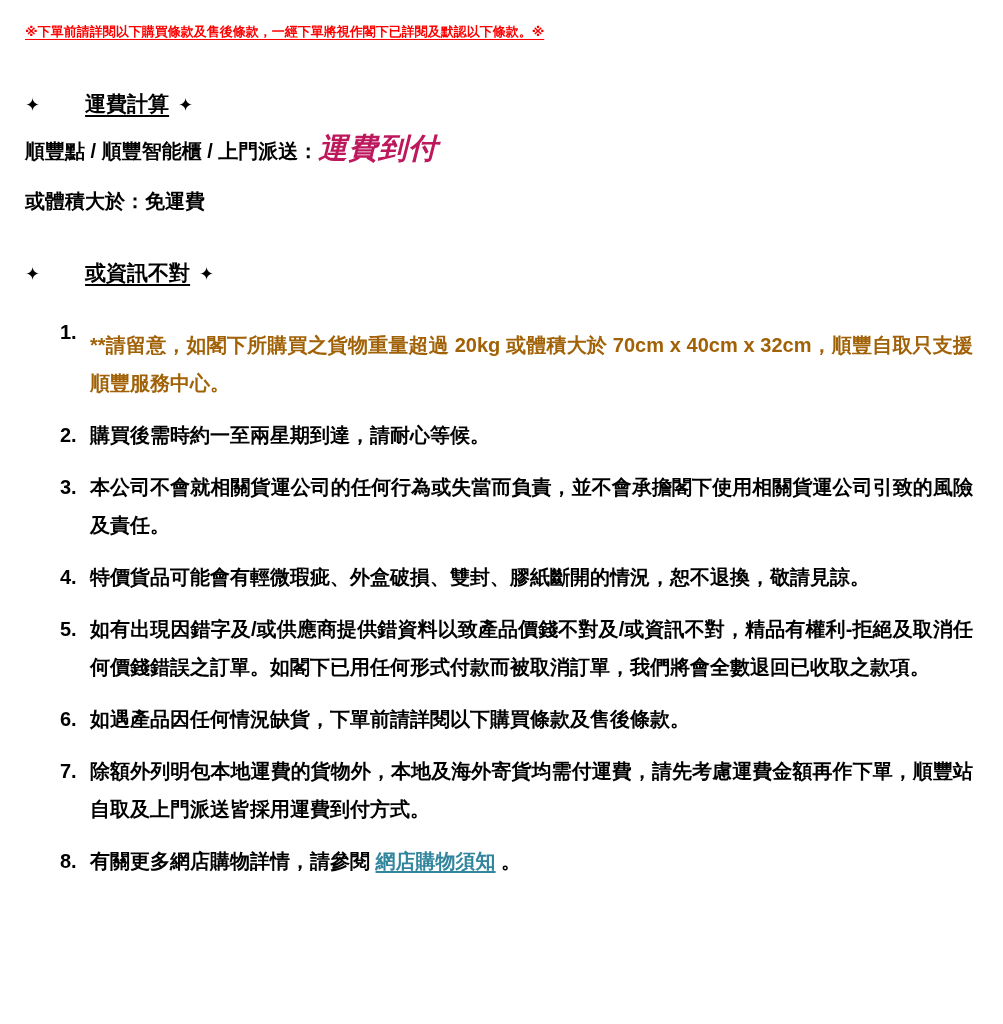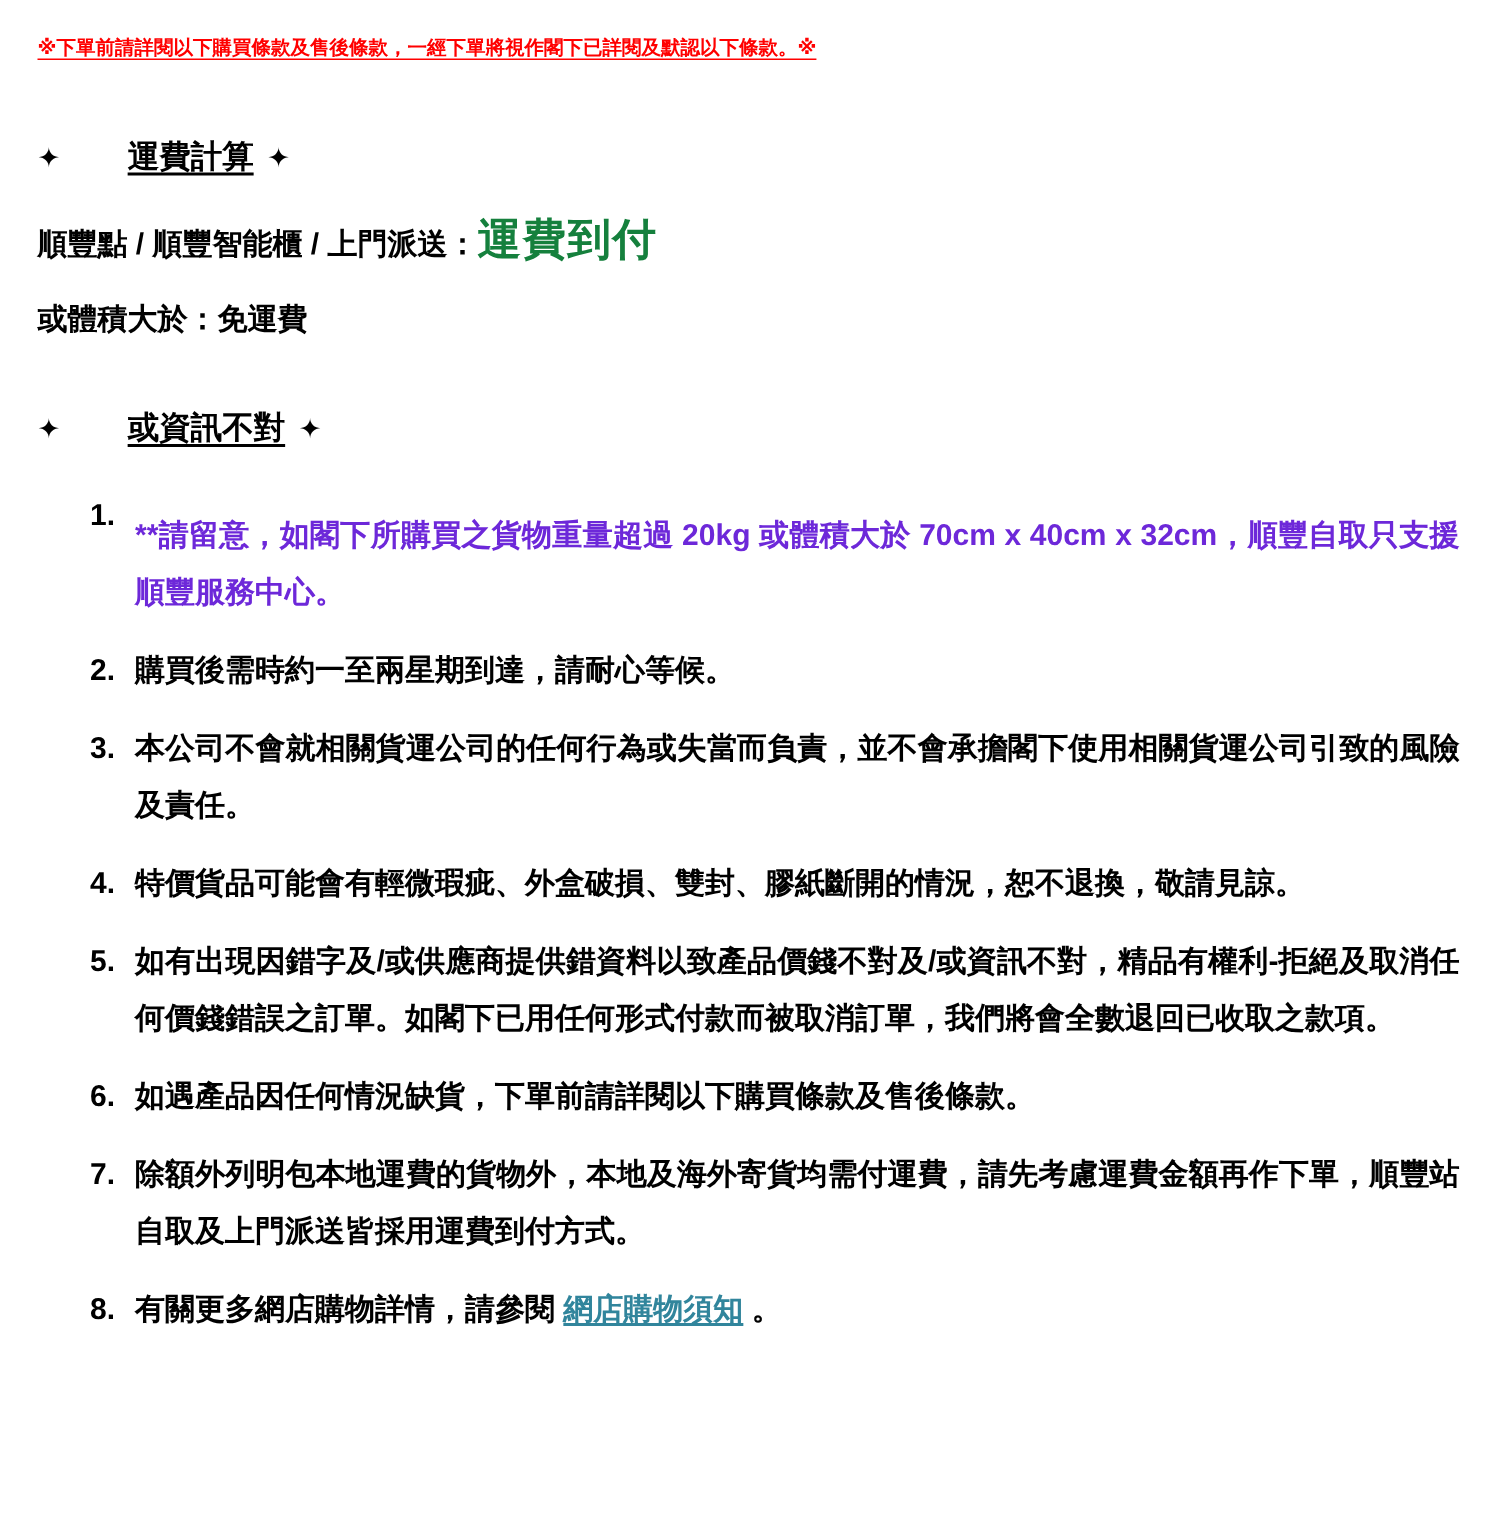--- a/index.html
+++ b/index.html
@@ -25,30 +25,31 @@
     margin-top: 44px;
     font-size: 21px;
     display: flex;
     align-items: baseline;
     gap: 9px;
   }
   .sec-title { text-decoration: underline; text-underline-offset: 4px; margin-left: 36px; }
   .diamond { font-size: 18px; }
 
   .methods-line {
-    margin-top: 24px;
+    margin-top: 12px;
     font-size: 20px;
     line-height: 36px;
     display: flex;
     align-items: baseline;
   }
   .cod-big {
-    color: #15803d;
+    color: #be185d;
     font-size: 29px;
     letter-spacing: 1px;
+    font-style: italic;
   }
   .pickup-line {
     margin-top: 18px;
     font-size: 20px;
     line-height: 28px;
   }
 
   .terms-list {
     margin-top: 26px;
     margin-left: 35px;
@@ -57,21 +58,21 @@
   .term-item { display: flex; margin-bottom: 14px; }
   .term-num {
     width: 30px;
     flex-shrink: 0;
     line-height: 38px;
   }
   .term-body { flex: 1; }
   .term-text { line-height: 38px; text-align: justify; }
   .u { text-decoration: underline; text-underline-offset: 3px; }
   .term-warning {
-    color: #6d28d9;
+    color: #a16207;
     line-height: 38px;
     margin-top: 13px;
     text-align: justify;
   }
   .inline-link {
     color: #31859c;
     text-decoration: underline;
     text-underline-offset: 3px;
     cursor: pointer;
   }

